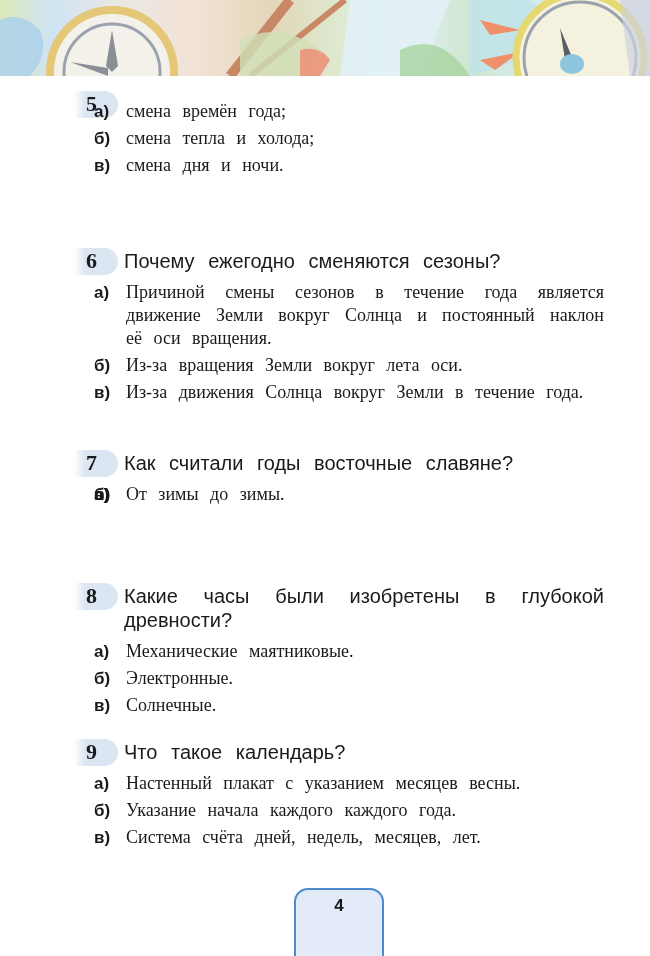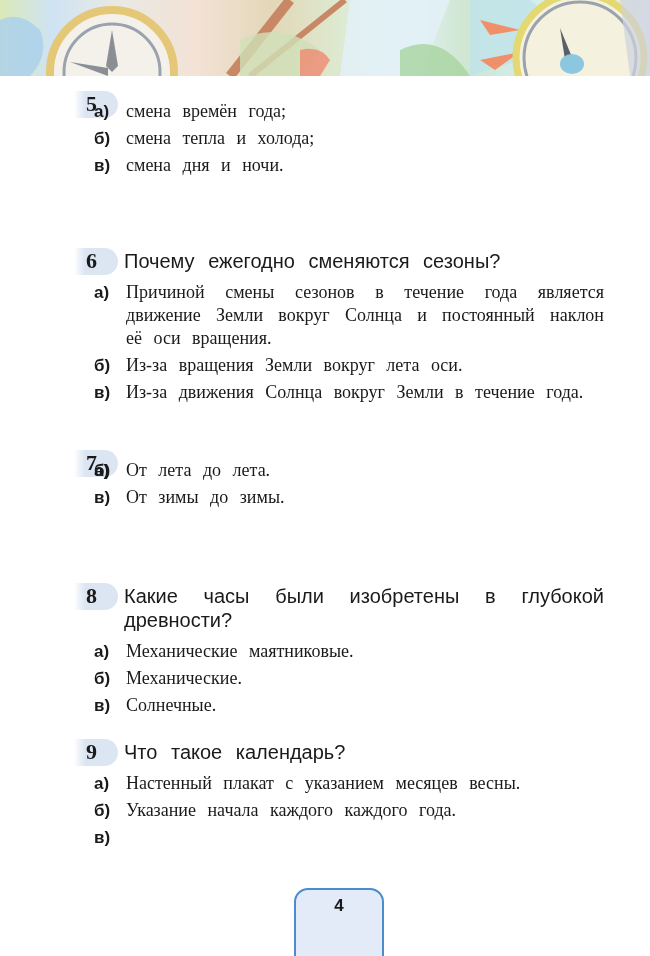--- a/index.html
+++ b/index.html
@@ -87,51 +87,52 @@
     <div class="answer"><span class="answer-label">б)</span><span>Из-за вращения Земли вокруг лета оси.</span></div>
     <div class="answer"><span class="answer-label">в)</span><span>Из-за движения Солнца вокруг Земли в течение года.</span></div>
   </div>
 </div>
 
 <div class="question" style="top:451px;">
   <div class="q-head">
     <div class="badge">
         <span class="badge-num">7</span>
       </div>
+    <span>Как считали годы восточные славяне?</span>
   </div>
   <div class="answers">
     <div class="answer"><span class="answer-label">а)</span></div>
-    <div class="answer"><span class="answer-label">б)</span><span>От лета до лета.</span></div>
+    <div class="answer"><span class="answer-label">б)</span></div>
     <div class="answer"><span class="answer-label">в)</span><span>От зимы до зимы.</span></div>
   </div>
 </div>
 
 <div class="question" style="top:584px;">
   <div class="q-head">
     <div class="badge">
         <span class="badge-num">8</span>
       </div>
     <span>Какие часы были изобретены в глубокой древности?</span>
   </div>
   <div class="answers">
     <div class="answer"><span class="answer-label">а)</span><span>Механические маятниковые.</span></div>
-    <div class="answer"><span class="answer-label">б)</span><span>Механические.</span></div>
+    <div class="answer"><span class="answer-label">б)</span><span>Электронные.</span></div>
     <div class="answer"><span class="answer-label">в)</span><span>Солнечные.</span></div>
   </div>
 </div>
 
 <div class="question" style="top:740px;">
   <div class="q-head">
     <div class="badge">
         <span class="badge-num">9</span>
       </div>
     <span>Что такое календарь?</span>
   </div>
   <div class="answers">
     <div class="answer"><span class="answer-label">а)</span><span>Настенный плакат с указанием месяцев весны.</span></div>
     <div class="answer"><span class="answer-label">б)</span><span>Указание начала каждого каждого года.</span></div>
-    <div class="answer"><span class="answer-label">в)</span></div>
+    <div class="answer"><span class="answer-label">в)</span><span>Система счёта дней, недель, месяцев, лет.</span></div>
   </div>
 </div>
 
 <div class="page-tab">
   <div class="page-num">4</div>
 </div>
 
 </body></html>

